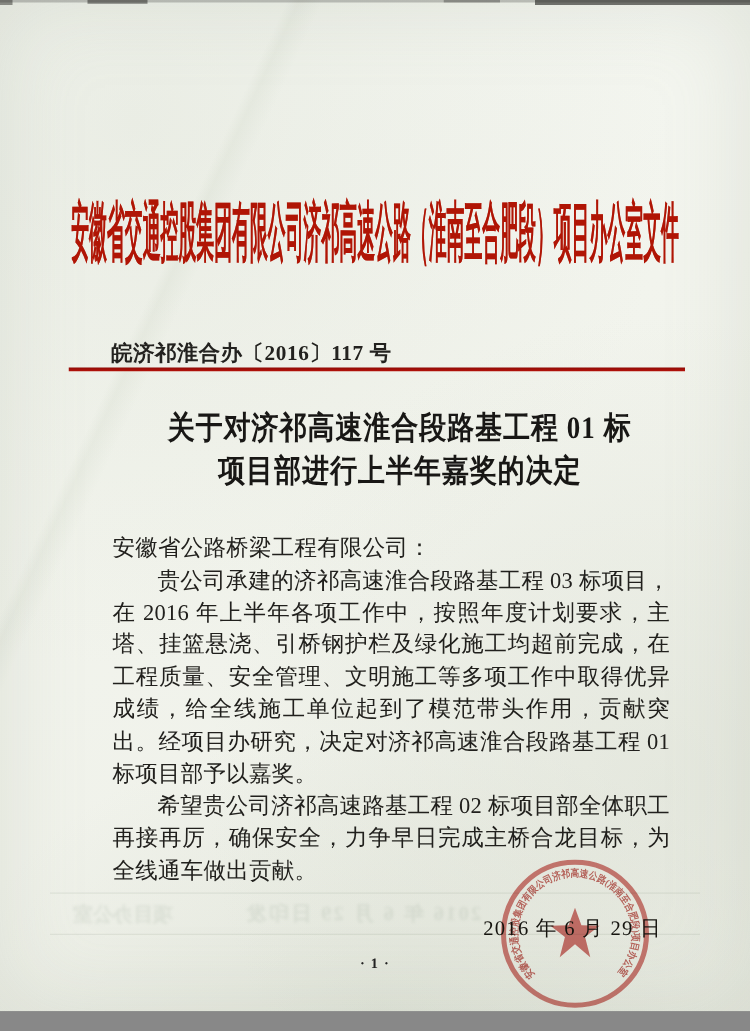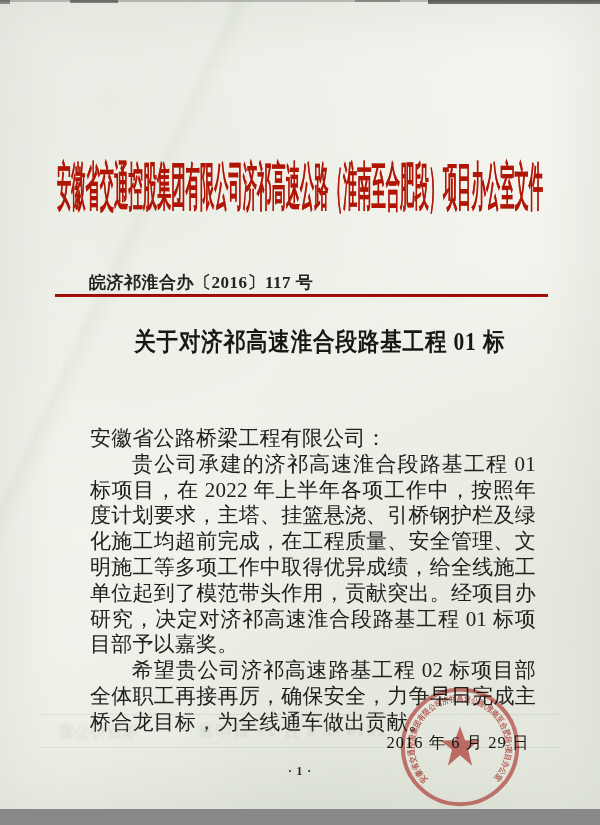--- a/index.html
+++ b/index.html
@@ -38,21 +38,21 @@
   .red-rule{position:absolute;top:294px;left:55px;width:493px;height:3px;
     background:linear-gradient(#8e0b06,#b5120a);}
 
   .doc-title{position:absolute;top:325px;left:0;right:0;text-align:center;
     font-weight:bold;color:#181715;margin-left:39px;}
   .doc-title .line{display:flex;justify-content:center;height:35px;}
   .doc-title .line span{font-size:25px;white-space:nowrap;transform:scaleX(.86);letter-spacing:1px;}
 
   .body-text{
     position:absolute;top:426px;left:90px;width:446px;
-    font-size:21px;line-height:25.8px;text-align:justify;text-justify:inter-character;
+    font-size:18px;line-height:25.8px;text-align:justify;text-justify:inter-character;
     color:#21201d;letter-spacing:.2px;
   }
   .body-text p{margin:0;text-indent:2em;}
   .body-text .salutation{text-indent:0;}
 
   .issue-date{
     position:absolute;top:732px;left:378px;width:160px;text-align:center;
     font-size:16.5px;font-weight:normal;letter-spacing:1px;color:#15140f;white-space:nowrap;
   }
 
@@ -87,25 +87,28 @@
 
   <div class="docnum-row">
     <span class="left">皖济祁淮合办〔2016〕117 号</span>
   </div>
   <div class="red-rule"></div>
 
   <div class="doc-title">
     <div class="line">
         <span>关于对济祁高速淮合段路基工程 01 标</span>
       </div>
+    <div class="line">
+        <span>项目部进行上半年嘉奖的决定</span>
+      </div>
   </div>
 
   <div class="body-text">
     <p class="salutation">安徽省公路桥梁工程有限公司：</p>
-    <p>贵公司承建的济祁高速淮合段路基工程 01 标项目，在 2022 年上半年各项工作中，按照年度计划要求，主塔、挂篮悬浇、引桥钢护栏及绿化施工均超前完成，在工程质量、安全管理、文明施工等多项工作中取得优异成绩，给全线施工单位起到了模范带头作用，贡献突出。经项目办研究，决定对济祁高速淮合段路基工程 01 标项目部予以嘉奖。</p>
+    <p>贵公司承建的济祁高速淮合段路基工程 03 标项目，在 2016 年上半年各项工作中，按照年度计划要求，主塔、挂篮悬浇、引桥钢护栏及绿化施工均超前完成，在工程质量、安全管理、文明施工等多项工作中取得优异成绩，给全线施工单位起到了模范带头作用，贡献突出。经项目办研究，决定对济祁高速淮合段路基工程 01 标项目部予以嘉奖。</p>
     <p>希望贵公司济祁高速路基工程 02 标项目部全体职工再接再厉，确保安全，力争早日完成主桥合龙目标，为全线通车做出贡献。</p>
   </div>
 
   <div class="bleed-line bl1"></div>
   <div class="bleed-line bl2"></div>
   <span class="bleed bleed-a">项目办公室</span>
   <span class="bleed bleed-b">2016 年 6 月 29 日印发</span>
 
   <svg class="seal" viewBox="0 0 130 130">
     <defs>

